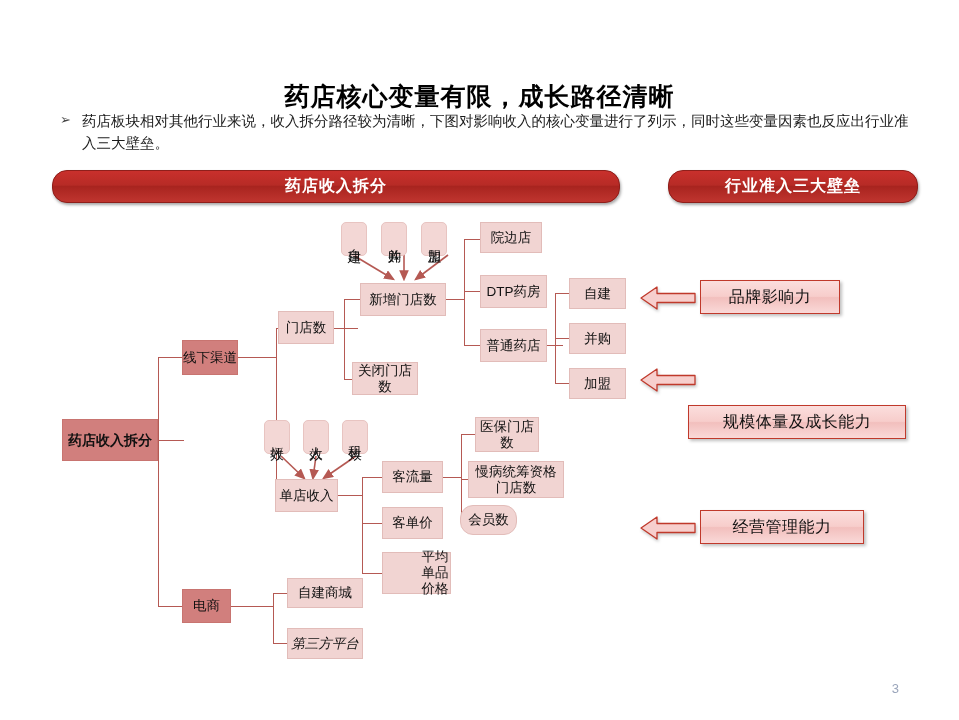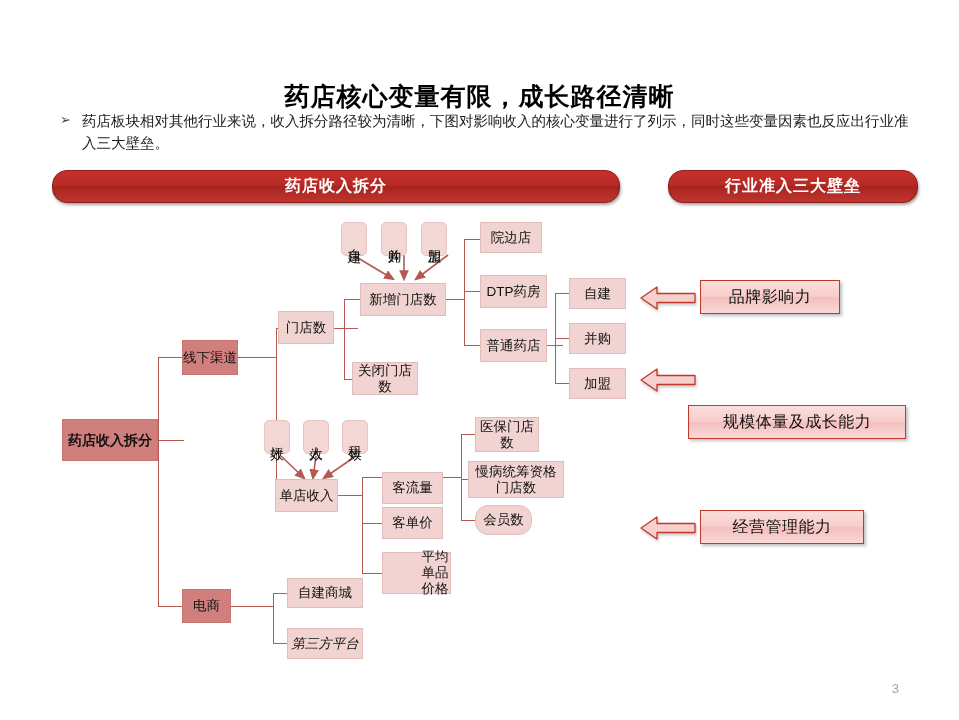--- a/index.html
+++ b/index.html
@@ -212,27 +212,27 @@
   </div>
   <div class="node mini" style="left:303px;top:420px;width:26px;height:34px;">
     <span style="writing-mode:vertical-rl;text-orientation:upright;letter-spacing:1px;">人效</span>
   </div>
   <div class="node mini" style="left:342px;top:420px;width:26px;height:34px;">
     <span style="writing-mode:vertical-rl;text-orientation:upright;letter-spacing:1px;">租效</span>
   </div>
 
   <div class="node" style="left:275px;top:479px;width:63px;height:33px;">单店收入</div>
 
-  <div class="node" style="left:382px;top:472px;width:61px;height:32px;">客流量</div>
+  <div class="node" style="left:382px;top:461px;width:61px;height:32px;">客流量</div>
   <div class="node" style="left:382px;top:507px;width:61px;height:32px;">客单价</div>
   <div class="node" style="left:382px;top:552px;width:69px;height:42px;padding-left:37px;">平均单品价格</div>
 
   <div class="node" style="left:475px;top:417px;width:64px;height:35px;">医保门店数</div>
   <div class="node" style="left:468px;top:461px;width:96px;height:37px;">慢病统筹资格门店数</div>
-  <div class="node" style="left:475px;top:505px;width:57px;height:30px;border-radius:13px;">会员数</div>
+  <div class="node" style="left:460px;top:505px;width:57px;height:30px;border-radius:13px;">会员数</div>
 
   <div class="node" style="left:287px;top:578px;width:76px;height:30px;">自建商城</div>
   <div class="node" style="left:287px;top:628px;width:76px;height:31px;font-style:italic;">第三方平台</div>
 
   <svg class="arrow-left" style="left:640px;top:283px;" viewBox="0 0 56 30">
     <path d="M1,15 L17,4 L17,10.5 L55,10.5 L55,19.5 L17,19.5 L17,26 z" fill="#f7cfcd" stroke="#c0392b" stroke-width="1.3" stroke-linejoin="round"></path>
   </svg>
   <div class="callout" style="left:700px;top:280px;width:140px;">品牌影响力</div>
 
   <svg class="arrow-left" style="left:640px;top:365px;" viewBox="0 0 56 30">

